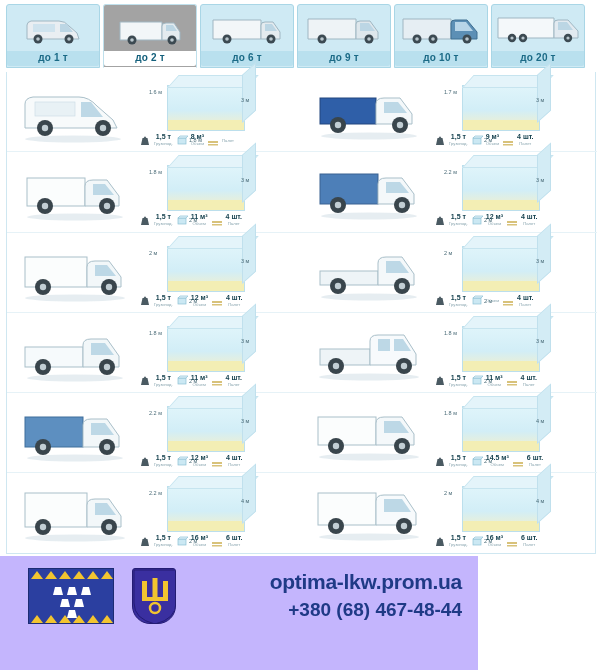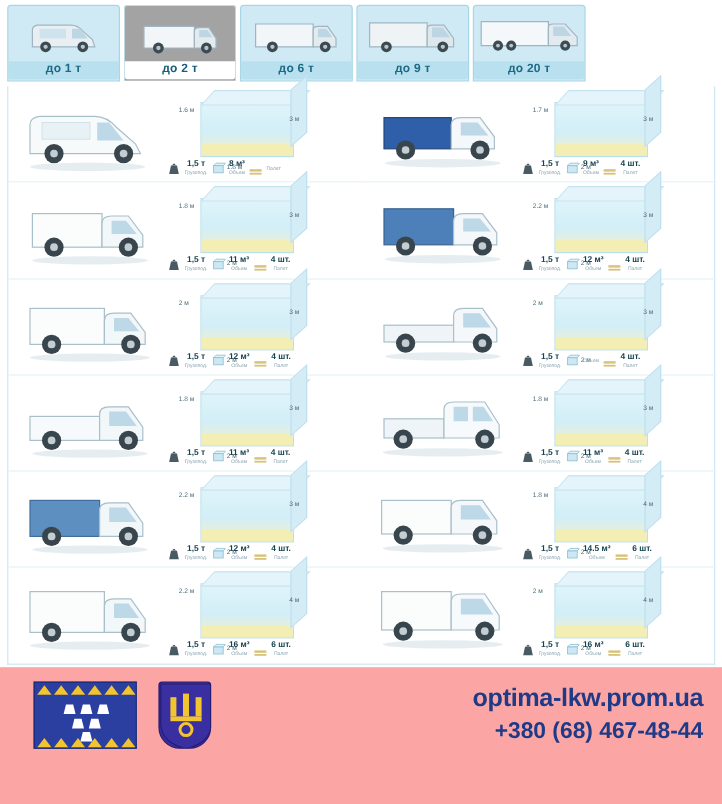--- a/index.html
+++ b/index.html
@@ -164,22 +164,22 @@
     line-height: 7px;
   }
   .stat .v { font-weight: bold; font-size: 7px; color: #16424f; }
   .stat .k { font-size: 4.2px; color: #8aa6b0; }
   .ic { display: block; }
 
   
   .footer {
     position: absolute;
     left: 0; top: 556px;
-    width: 602px; height: 114px;
-    background: #fca5a5;
+    width: 478px; height: 114px;
+    background: #c4b5fd;
   }
   .flags {
     position: absolute;
     left: 28px; top: 12px;
     display: flex;
     align-items: center;
     gap: 18px;
   }
   .flag1 {
     width: 86px; height: 56px;
@@ -268,20 +268,34 @@
         <path d="M58 30 L58 15 Q58 12 62 12 L72 12 L80 23 L80 30 Z" fill="#dee7ec" stroke="#9fb6c2" stroke-width="1"></path>
         <path d="M62 14 L71 14 L77 22 L62 22 Z" fill="#bcd6e4"></path>
         <circle cx="24" cy="30" r="4.5" fill="#3c4a52"></circle>
           <circle cx="24" cy="30" r="1.8" fill="#b9c6cd"></circle>
         <circle cx="71" cy="30" r="4.5" fill="#3c4a52"></circle>
           <circle cx="71" cy="30" r="1.8" fill="#b9c6cd"></circle>
       </svg>
       <div class="tab-label">до 9 т</div>
     </div>
 
+    <div class="tab">
+      <svg class="tab-img" viewBox="0 0 94 42">
+        <path d="M8 30 L8 10 L56 10 L56 30 Z" fill="#e6eef3" stroke="#9fb6c2" stroke-width="1"></path>
+        <path d="M56 30 L56 14 Q56 11 60 11 L72 11 L82 23 L82 30 Z" fill="#5c8fb5" stroke="#3f6e91" stroke-width="1"></path>
+        <path d="M60 13 L71 13 L78 22 L60 22 Z" fill="#b8d5e8"></path>
+        <circle cx="22" cy="30" r="4.5" fill="#3c4a52"></circle>
+          <circle cx="22" cy="30" r="1.8" fill="#b9c6cd"></circle>
+        <circle cx="38" cy="30" r="4.5" fill="#3c4a52"></circle>
+          <circle cx="38" cy="30" r="1.8" fill="#b9c6cd"></circle>
+        <circle cx="72" cy="30" r="4.5" fill="#3c4a52"></circle>
+          <circle cx="72" cy="30" r="1.8" fill="#b9c6cd"></circle>
+      </svg>
+      <div class="tab-label">до 10 т</div>
+    </div>
 
     <div class="tab">
       <svg class="tab-img" viewBox="0 0 94 42">
         <path d="M6 29 L6 9 L62 9 L62 29 Z" fill="#f4f8fa" stroke="#9fb6c2" stroke-width="1"></path>
         <path d="M62 29 L62 14 Q62 11 66 11 L76 11 L86 22 L86 29 Z" fill="#e2eaf0" stroke="#9fb6c2" stroke-width="1"></path>
         <path d="M66 13 L75 13 L81 21 L66 21 Z" fill="#bcd6e4"></path>
         <circle cx="20" cy="29" r="4.2" fill="#3c4a52"></circle>
           <circle cx="20" cy="29" r="1.6" fill="#b9c6cd"></circle>
         <circle cx="31" cy="29" r="4.2" fill="#3c4a52"></circle>
           <circle cx="31" cy="29" r="1.6" fill="#b9c6cd"></circle>

